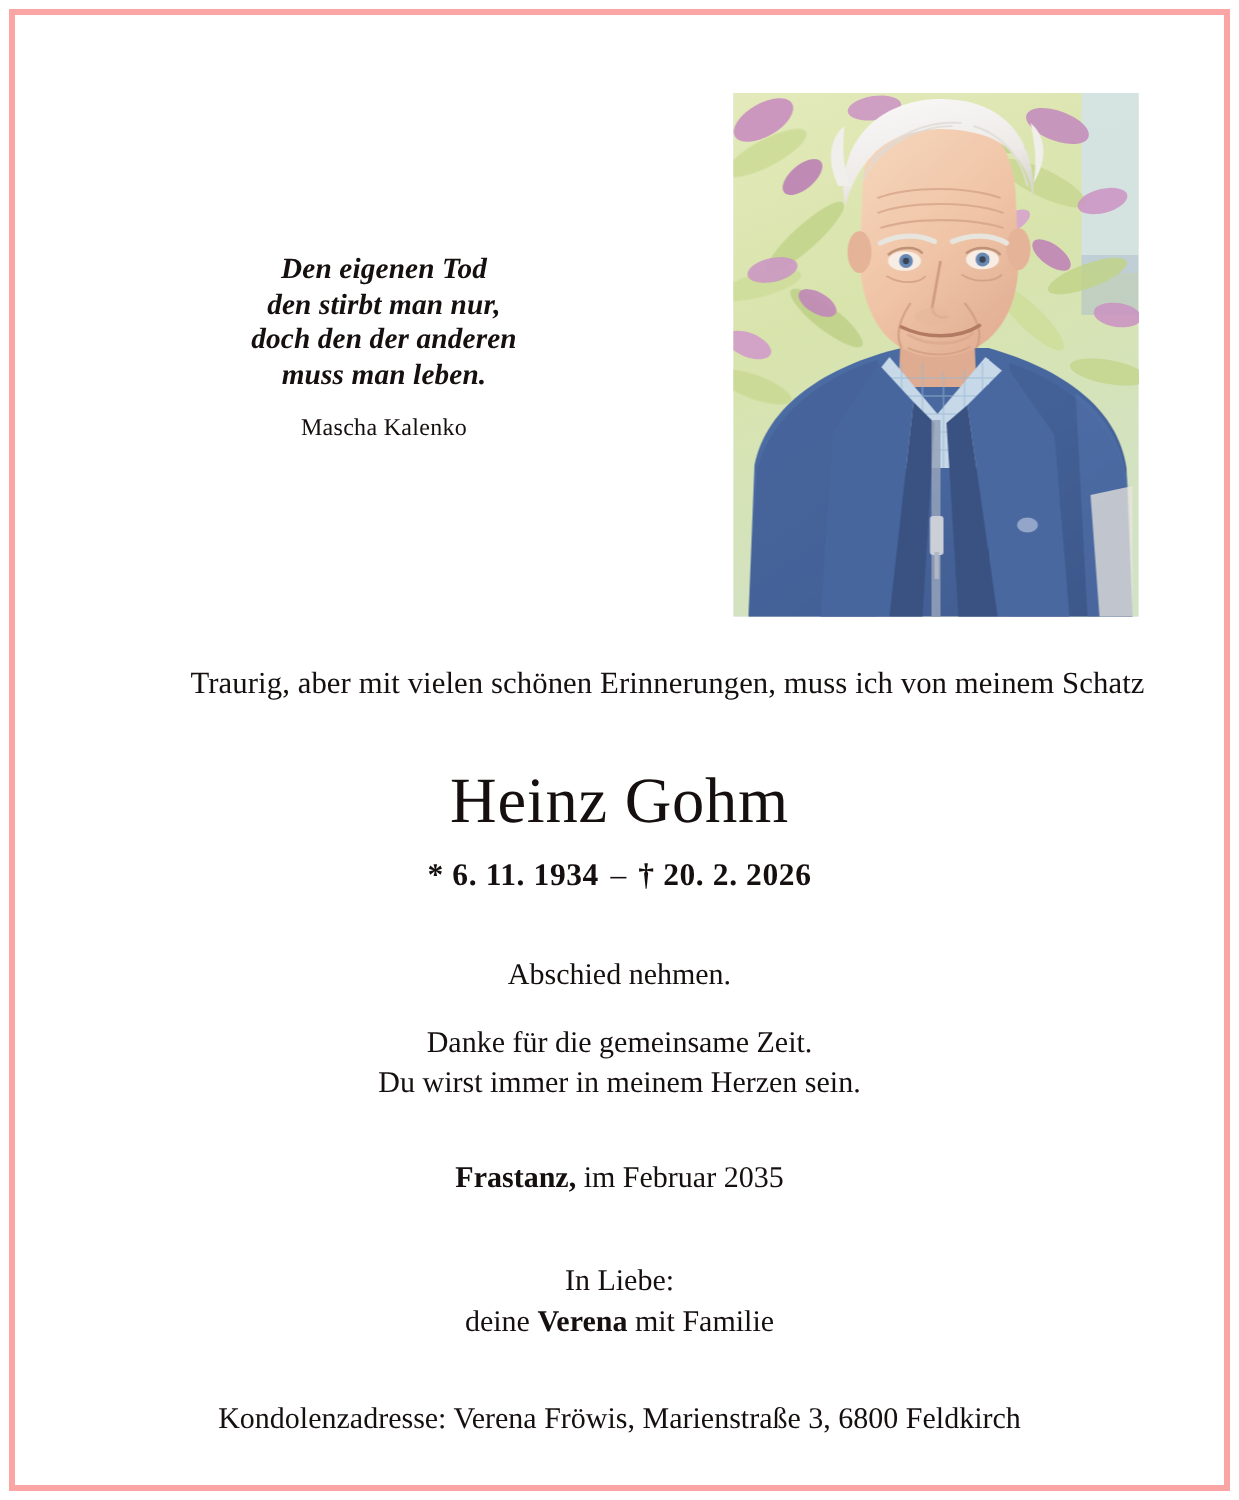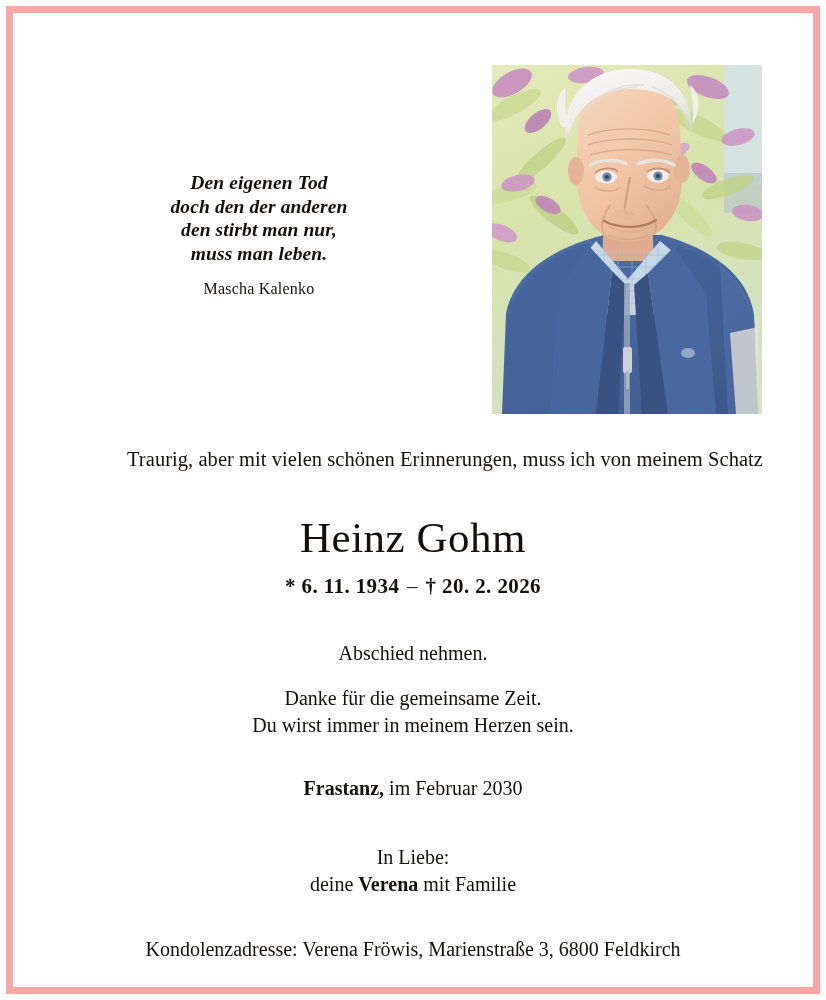--- a/index.html
+++ b/index.html
@@ -22,21 +22,21 @@
     background: #ffffff;
     box-sizing: border-box;
     padding: 6px 6px 6px 6px;
   }
 
   .notice-frame {
     position: relative;
     width: 100%;
     height: 100%;
     box-sizing: border-box;
-    border: 7px solid #fca5a5;
+    border: 4px solid #fca5a5;
     background: #a16207;
   }
 
   .notice-body {
     position: relative;
     width: 100%;
     height: 100%;
     box-sizing: border-box;
     background: #ffffff;
     overflow: hidden;
@@ -328,22 +328,22 @@
           <path d="M 116 161 C 130 169 150 169 160 160" stroke="#d8a184" stroke-width="2" fill="none" opacity="0.7"></path>
 
           <path d="M 116 170 C 130 176 146 176 158 169" stroke="#cf9878" stroke-width="1.3" fill="none" opacity="0.8"></path>
 
           <rect x="0" y="0" width="270" height="349" fill="#ffffff" opacity="0.07"></rect>
         </svg>
       </div>
 
       <div class="quote-block">
         <div class="quote-line">Den eigenen Tod</div>
+        <div class="quote-line">den stirbt man nur,</div>
         <div class="quote-line">doch den der anderen</div>
-        <div class="quote-line">den stirbt man nur,</div>
         <div class="quote-line">muss man leben.</div>
         <div class="quote-author">Mascha Kalenko</div>
       </div>
 
       <div class="main-col">
 
         <div class="lead-line">Traurig, aber mit vielen schönen Erinnerungen, muss ich von meinem Schatz</div>
 
         <div class="deceased-name">Heinz Gohm</div>
 
@@ -358,21 +358,21 @@
         </div>
 
         <div class="farewell">Abschied nehmen.</div>
 
         <div class="thanks">
           <div>Danke für die gemeinsame Zeit.</div>
           <div>Du wirst immer in meinem Herzen sein.</div>
         </div>
 
         <div class="place-date">
-          <span class="place">Frastanz,</span><span> im Februar 2030</span>
+          <span class="place">Frastanz,</span><span> im Februar 2035</span>
         </div>
 
         <div class="signature">
           <div>In Liebe:</div>
           <div><span>deine </span><span class="who">Verena</span><span> mit Familie</span></div>
         </div>
 
         <div class="condolence">Kondolenzadresse: Verena Fröwis, Marienstraße 3, 6800 Feldkirch</div>
 
       </div>

